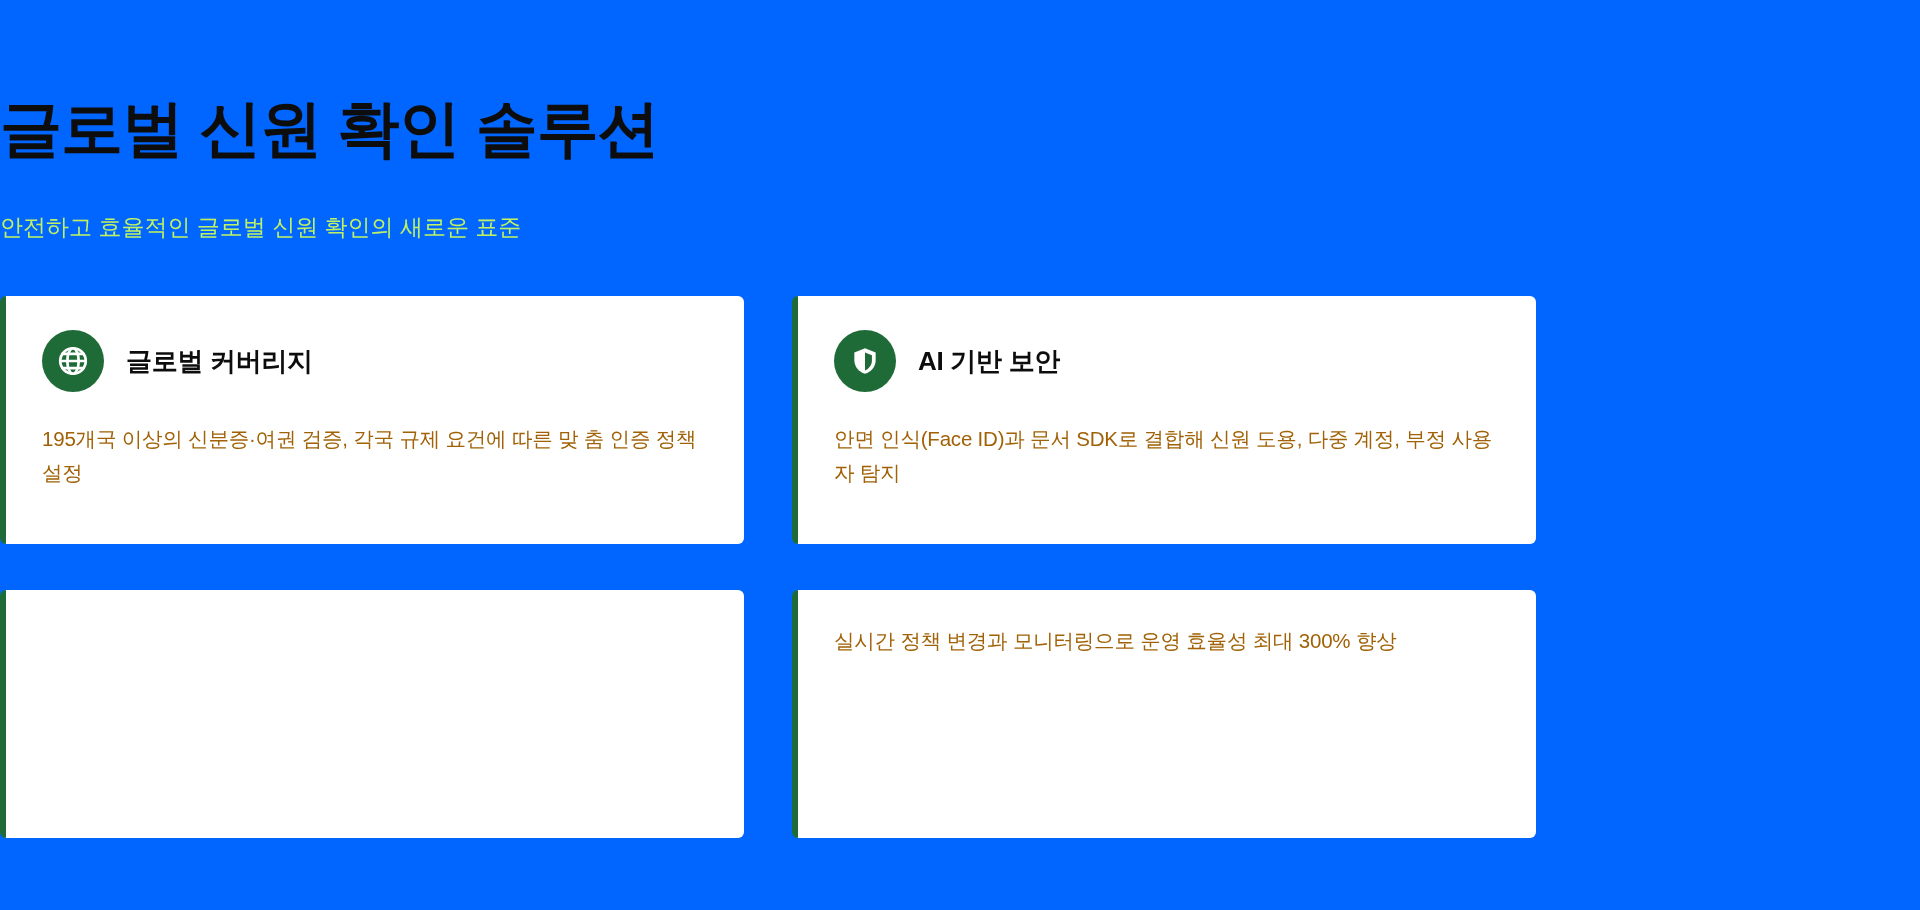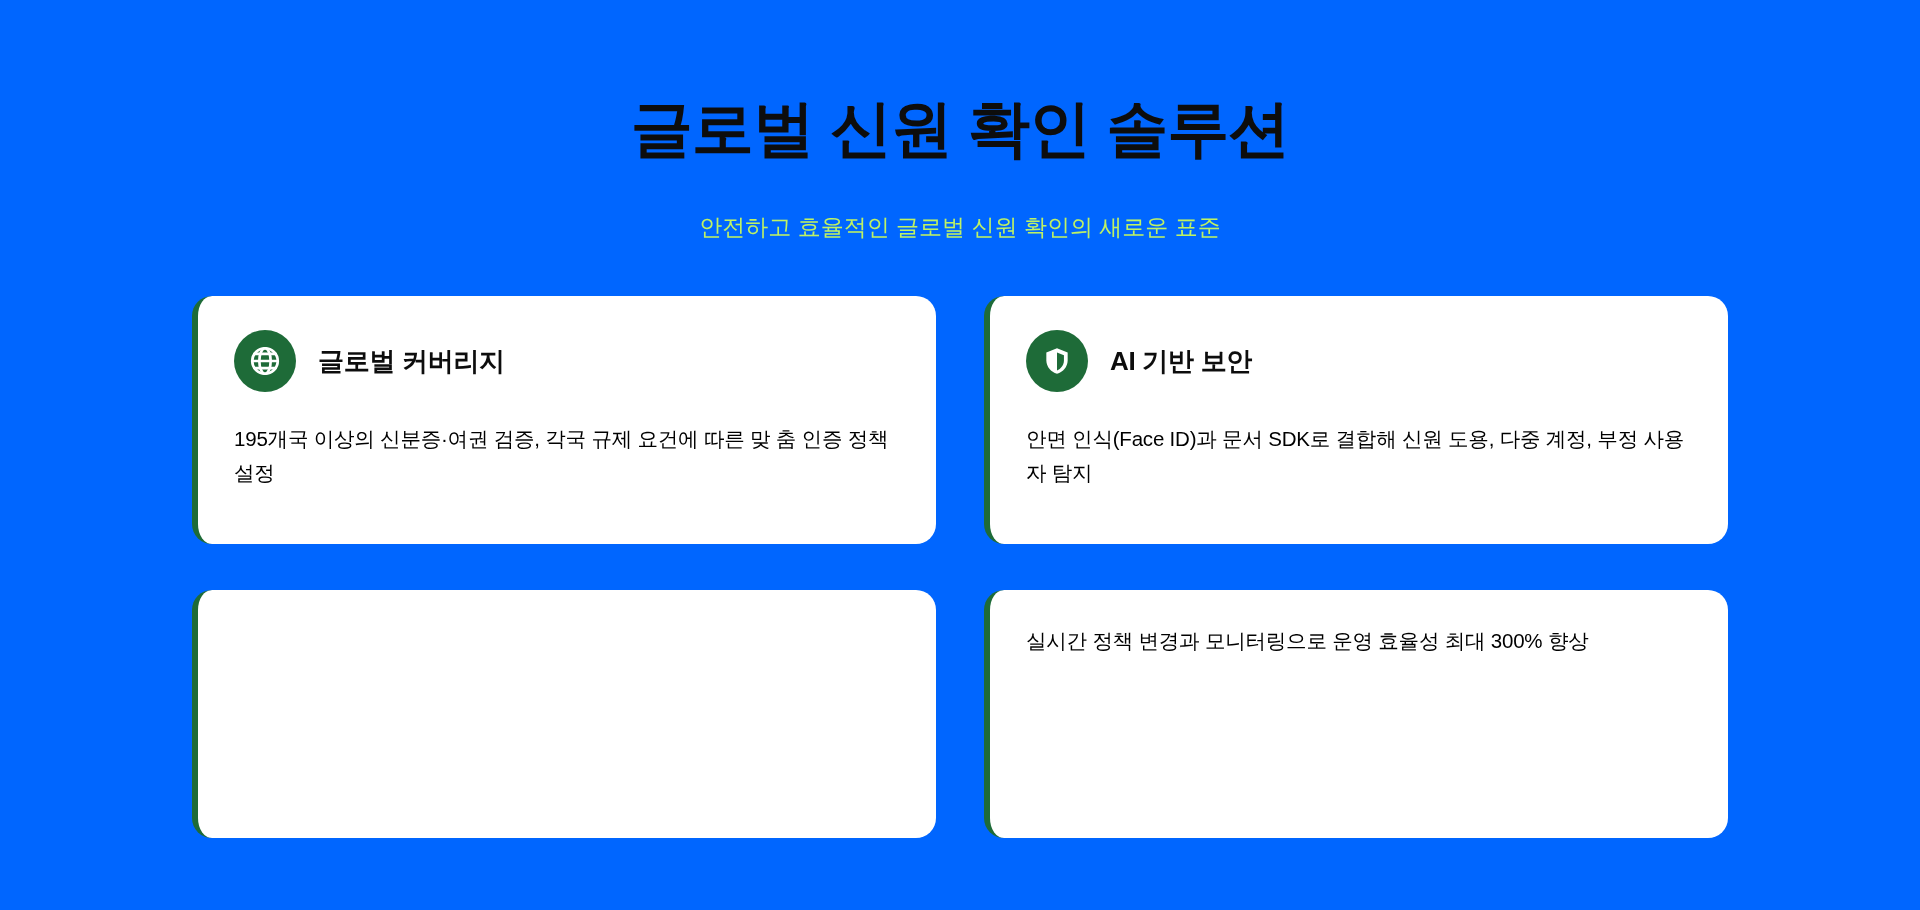--- a/index.html
+++ b/index.html
@@ -17,21 +17,21 @@
     color: #111111;
     -webkit-font-smoothing: antialiased;
   }
 
   .hero {
     width: 1920px;
     height: 910px;
     background: #0066FF;
     display: flex;
     flex-direction: column;
-    align-items: center;
+    align-items: flex-start;
     padding: 0;
     position: relative;
   }
 
   .hero-title {
     margin-top: 92px;
     font-size: 62px;
     line-height: 1.18;
     font-weight: 700;
     letter-spacing: -1px;
@@ -55,21 +55,21 @@
     width: 1536px;
     display: grid;
     grid-template-columns: 744px 744px;
     column-gap: 48px;
     row-gap: 46px;
   }
 
   .card {
     background: #FFFFFF;
     border-left: 6px solid #1E6B38;
-    border-radius: 20px;
+    border-radius: 6px;
     padding: 34px 36px 30px 36px;
     min-height: 248px;
     display: flex;
     flex-direction: column;
     position: relative;
   }
 
   .card-head {
     display: flex;
     align-items: center;
@@ -96,21 +96,21 @@
     line-height: 1.25;
     color: #0d0d0d;
     letter-spacing: -0.3px;
   }
 
   .card-title .emph { font-weight: 700; }
 
   .card-desc {
     font-size: 20.5px;
     line-height: 1.62;
-    color: #000000;
+    color: #a16207;
     letter-spacing: -0.2px;
     max-width: 660px;
   }
 
   .card-row-bottom .card-desc { max-width: 640px; }
 </style>
 </head>
 <body>
 
 <div class="hero">

